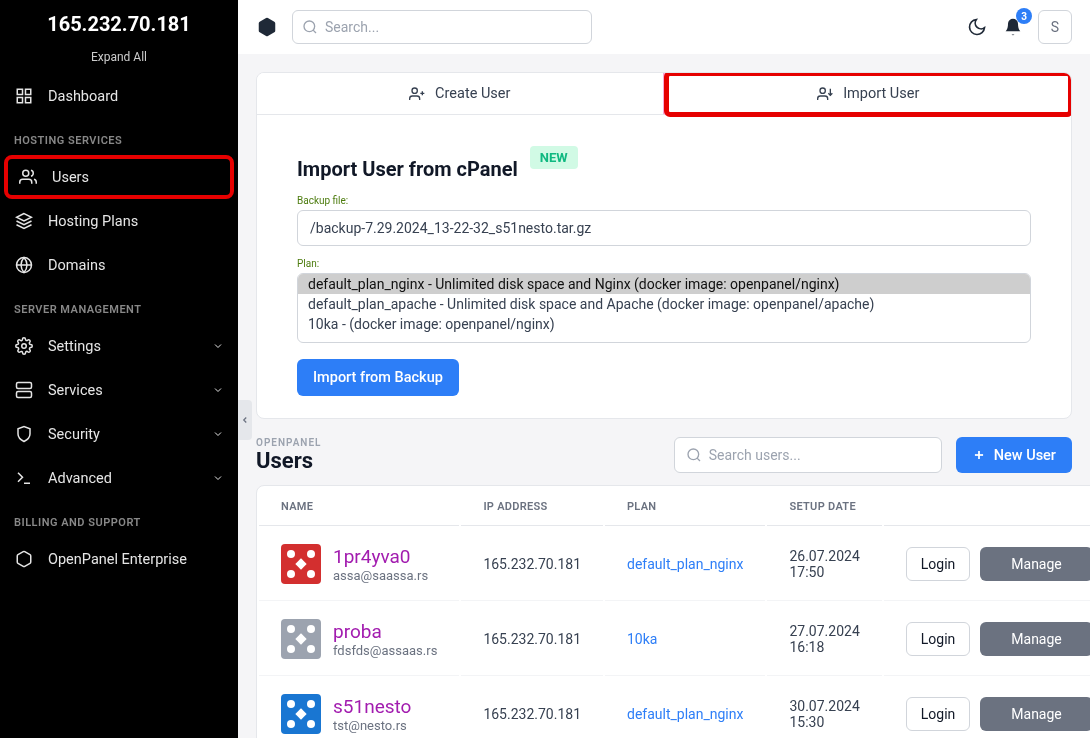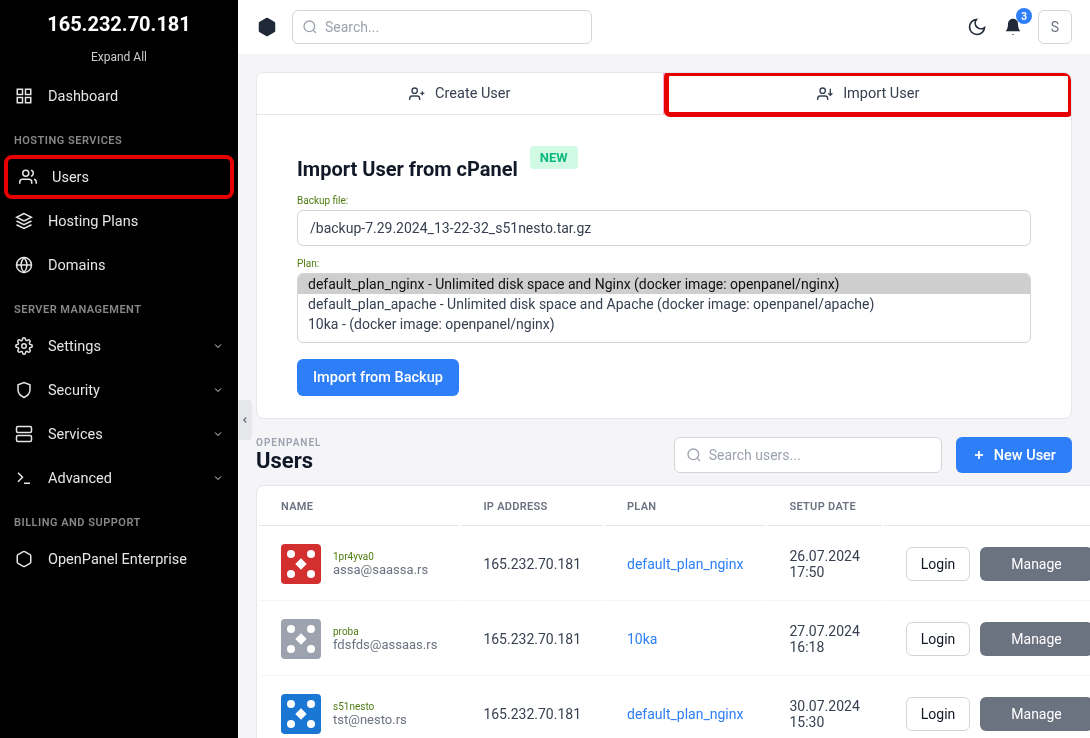--- a/index.html
+++ b/index.html
@@ -62,21 +62,21 @@
 .users-search .sicon { position: absolute; left: 12px; top: 50%; transform: translateY(-50%); color: #9ca3af; }
 .users-search input { width: 100%; height: 36px; border: 1px solid #d1d5db; border-radius: 6px; padding: 0 10px 0 34px; font-size: 14px; }
 .users-search input::placeholder { color: #9ca3af; }
 .btn-new { background: #2d7ef7; color: #fff; border: none; border-radius: 6px; padding: 4px 16px; height: 36px; font-size: 14.5px; font-weight: 500; display: inline-flex; align-items: center; gap: 8px; cursor: pointer; }
 
 .users-table { width: 100%; background: #fff; border: 1px solid #e5e7eb; border-radius: 8px; overflow: hidden; }
 .users-table thead th { text-align: left; font-size: 11px; font-weight: 600; color: #6b7280; letter-spacing: .3px; padding: 12px 22px; border-bottom: 1px solid #e5e7eb; }
 .users-table td { padding: 16px 22px; font-size: 14px; color: #374151; border-bottom: 1px solid #f3f4f6; vertical-align: middle; }
 .user-cell { display: flex; align-items: center; gap: 12px; }
 .avatar { width: 40px; height: 40px; border-radius: 4px; flex-shrink: 0; }
-.user-name { color: #4d7c0f; font-size: 10px; }
+.user-name { color: #a21caf; font-size: 19px; }
 .user-email { color: #6b7280; font-size: 13px; }
 .plan-link { color: #2d7ef7; }
 .row-actions { display: flex; gap: 10px; justify-content: flex-end; }
 .btn-login { background: #fff; border: 1px solid #d1d5db; border-radius: 6px; padding: 8px 14px; font-size: 14px; color: #111827; cursor: pointer; }
 .btn-manage { background: #6b7280; color: #fff; border: none; border-radius: 6px; padding: 8px 31px; font-size: 14px; cursor: pointer; }
 
 svg { display: block; }
 </style>
 </head>
 <body>
@@ -149,41 +149,41 @@
     <span class="chev">
         <svg width="12" height="12" viewBox="0 0 24 24" fill="none" stroke="currentColor" stroke-width="2">
           <polyline points="6 9 12 15 18 9"></polyline>
         </svg>
       </span>
   </div>
 
   <div class="nav-item">
     <span class="icon">
       <svg width="18" height="18" viewBox="0 0 24 24" fill="none" stroke="currentColor" stroke-width="2">
-          <path d="M12 22s8-4 8-10V5l-8-3-8 3v7c0 6 8 10 8 10z"></path>
-        </svg>
-    </span>
-    <span>Security</span>
-    <span class="chev">
-        <svg width="12" height="12" viewBox="0 0 24 24" fill="none" stroke="currentColor" stroke-width="2">
-          <polyline points="6 9 12 15 18 9"></polyline>
-        </svg>
-      </span>
-  </div>
-
-  <div class="nav-item">
-    <span class="icon">
-      <svg width="18" height="18" viewBox="0 0 24 24" fill="none" stroke="currentColor" stroke-width="2">
           <rect x="2" y="2" width="20" height="8" rx="2"></rect>
           <rect x="2" y="14" width="20" height="8" rx="2"></rect>
           <line x1="6" y1="6" x2="6.01" y2="6"></line>
           <line x1="6" y1="18" x2="6.01" y2="18"></line>
         </svg>
     </span>
     <span>Services</span>
+    <span class="chev">
+        <svg width="12" height="12" viewBox="0 0 24 24" fill="none" stroke="currentColor" stroke-width="2">
+          <polyline points="6 9 12 15 18 9"></polyline>
+        </svg>
+      </span>
+  </div>
+
+  <div class="nav-item">
+    <span class="icon">
+      <svg width="18" height="18" viewBox="0 0 24 24" fill="none" stroke="currentColor" stroke-width="2">
+          <path d="M12 22s8-4 8-10V5l-8-3-8 3v7c0 6 8 10 8 10z"></path>
+        </svg>
+    </span>
+    <span>Security</span>
     <span class="chev">
         <svg width="12" height="12" viewBox="0 0 24 24" fill="none" stroke="currentColor" stroke-width="2">
           <polyline points="6 9 12 15 18 9"></polyline>
         </svg>
       </span>
   </div>
 
   <div class="nav-item">
     <span class="icon">
       <svg width="18" height="18" viewBox="0 0 24 24" fill="none" stroke="currentColor" stroke-width="2">

